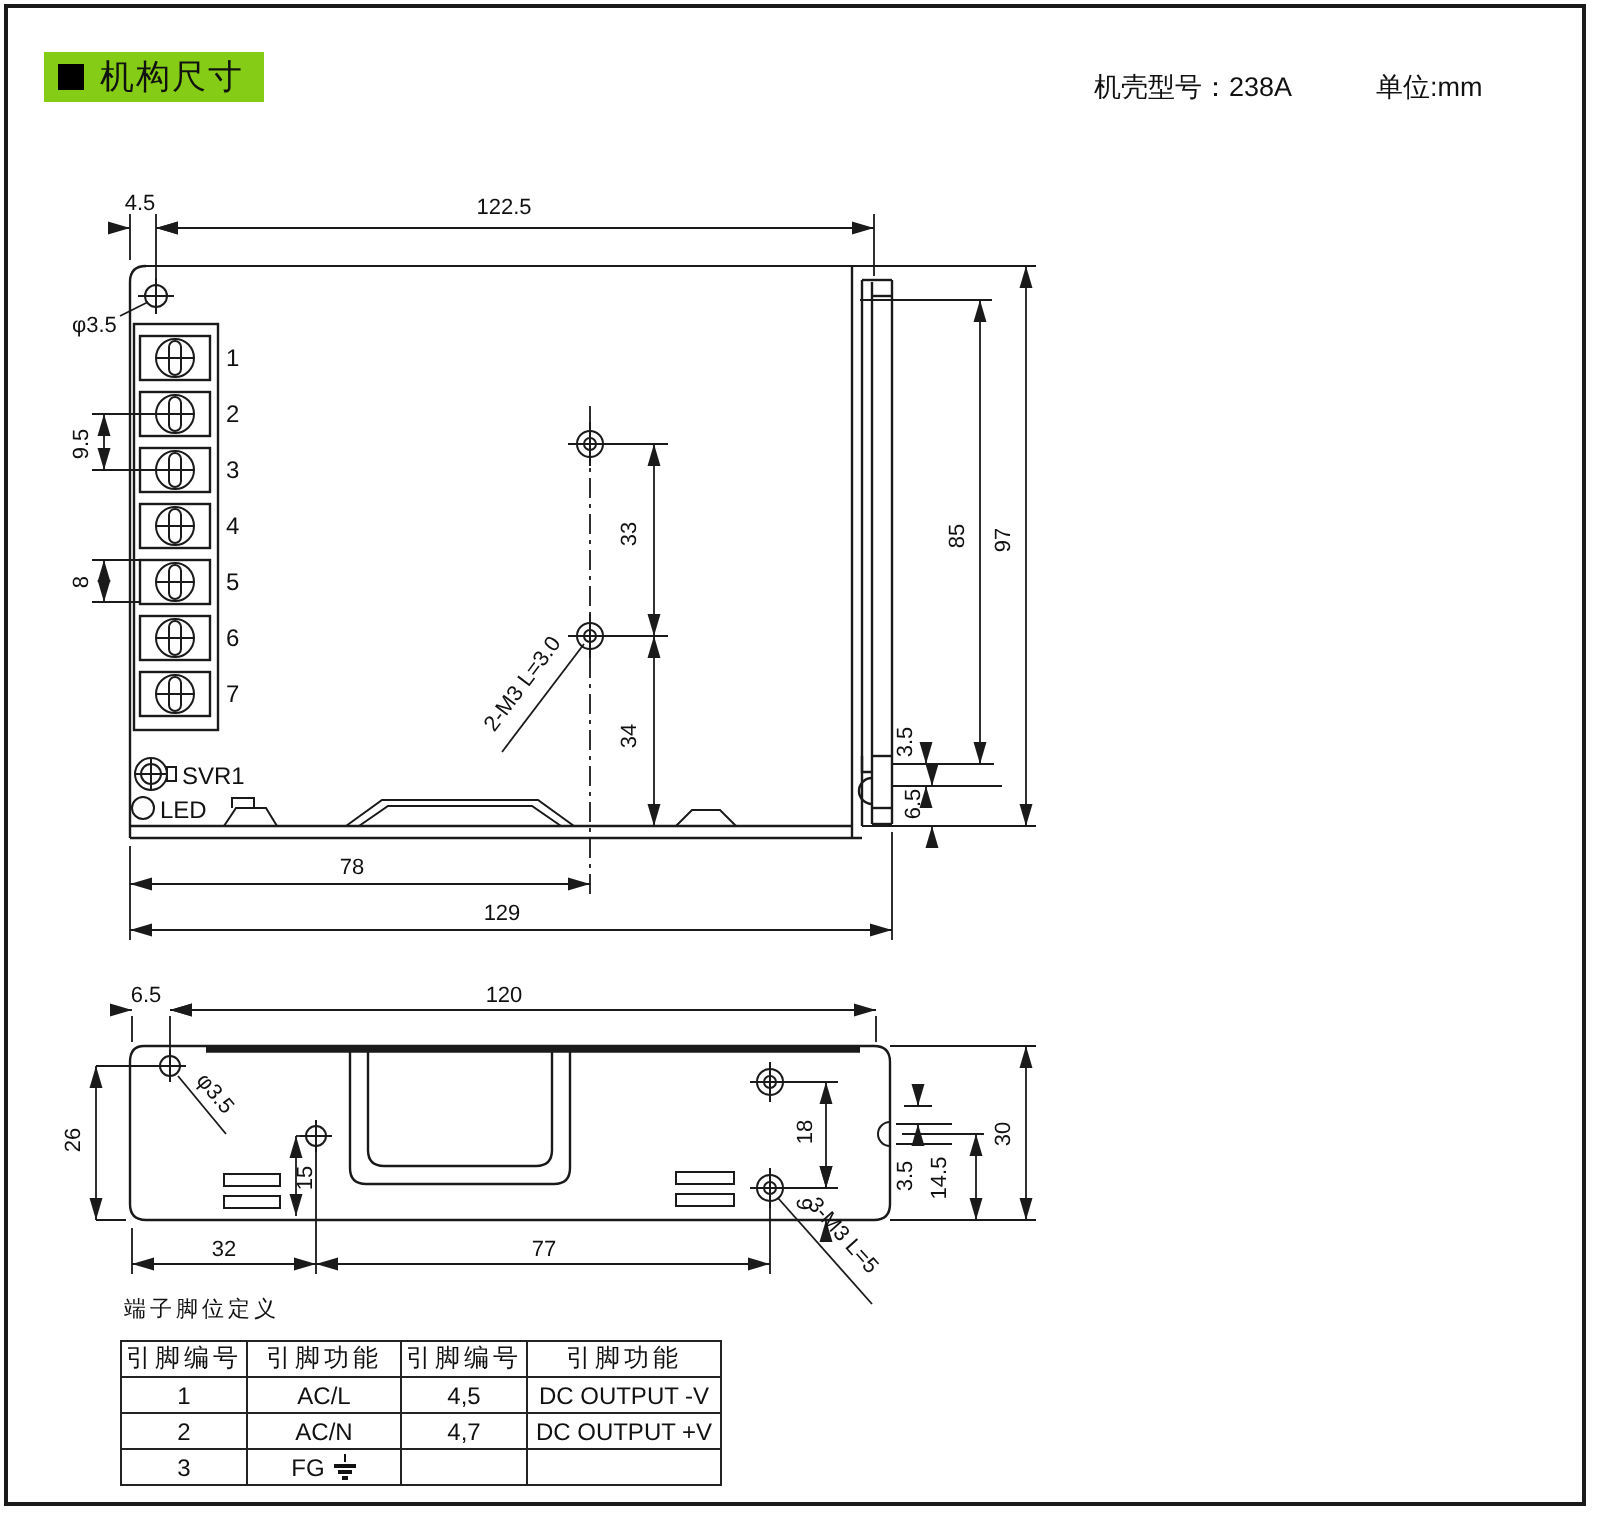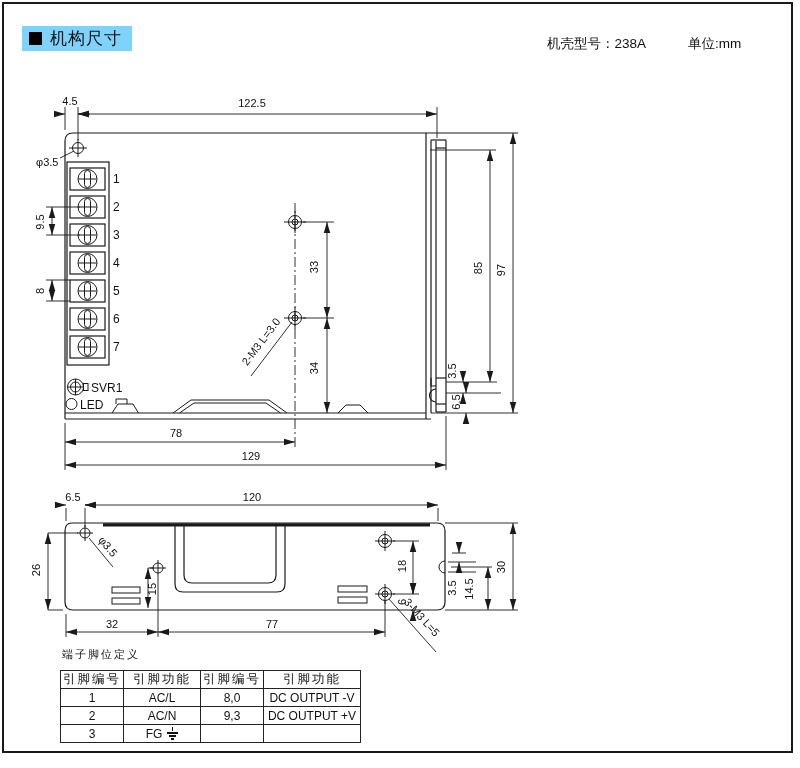--- a/index.html
+++ b/index.html
@@ -1,21 +1,21 @@
 <!DOCTYPE html>
 <html><head>
 <meta charset="utf-8">
 <style>
   html,body{margin:0;padding:0;}
   body{width:800px;height:768px;background:#fff;position:relative;
        font-family:"Liberation Sans","DejaVu Sans",sans-serif;color:#111;}
   .page-border{position:absolute;left:2px;top:2px;width:791px;height:751px;
        border:2px solid #1a1a1a;box-sizing:border-box;}
   .hdr-box{position:absolute;left:22px;top:26px;width:110px;height:25px;
-       background:#7dd3fc;display:flex;align-items:center;}
+       background:#84cc16;display:flex;align-items:center;}
   .bullet{width:13px;height:13px;background:#000;margin:0 8px 0 7px;}
   .hdr-title{font-family:"Liberation Serif","DejaVu Serif",serif;
        font-size:17px;letter-spacing:1px;}
   .hdr-right{position:absolute;top:35px;font-family:Liberation Sans, sans-serif;
        font-size:13.5px;}
   #model-label{left:547px;}
   #unit-label{left:688px;}
   svg{position:absolute;left:0;top:0;}
   svg text{fill:#111;font-family:"Liberation Sans","DejaVu Sans",sans-serif;font-size:11px;}
   svg text.lbl12{font-size:12px;}
@@ -293,27 +293,27 @@
   <tbody>
       <tr>
     <th class="c1">引脚编号</th>
     <th class="c2">引脚功能</th>
     <th class="c3">引脚编号</th>
     <th class="c4">引脚功能</th>
   </tr>
   <tr>
     <td>1</td>
     <td>AC/L</td>
-    <td>8,0</td>
+    <td>4,5</td>
     <td>DC OUTPUT -V</td>
   </tr>
   <tr>
     <td>2</td>
     <td>AC/N</td>
-    <td>9,3</td>
+    <td>4,7</td>
     <td>DC OUTPUT +V</td>
   </tr>
   <tr>
     <td>3</td>
     <td>
       <span class="fg-cell">
         <span>FG</span>
         <span class="gnd">
               <i class="stem"></i>
               <i class="b1"></i>

